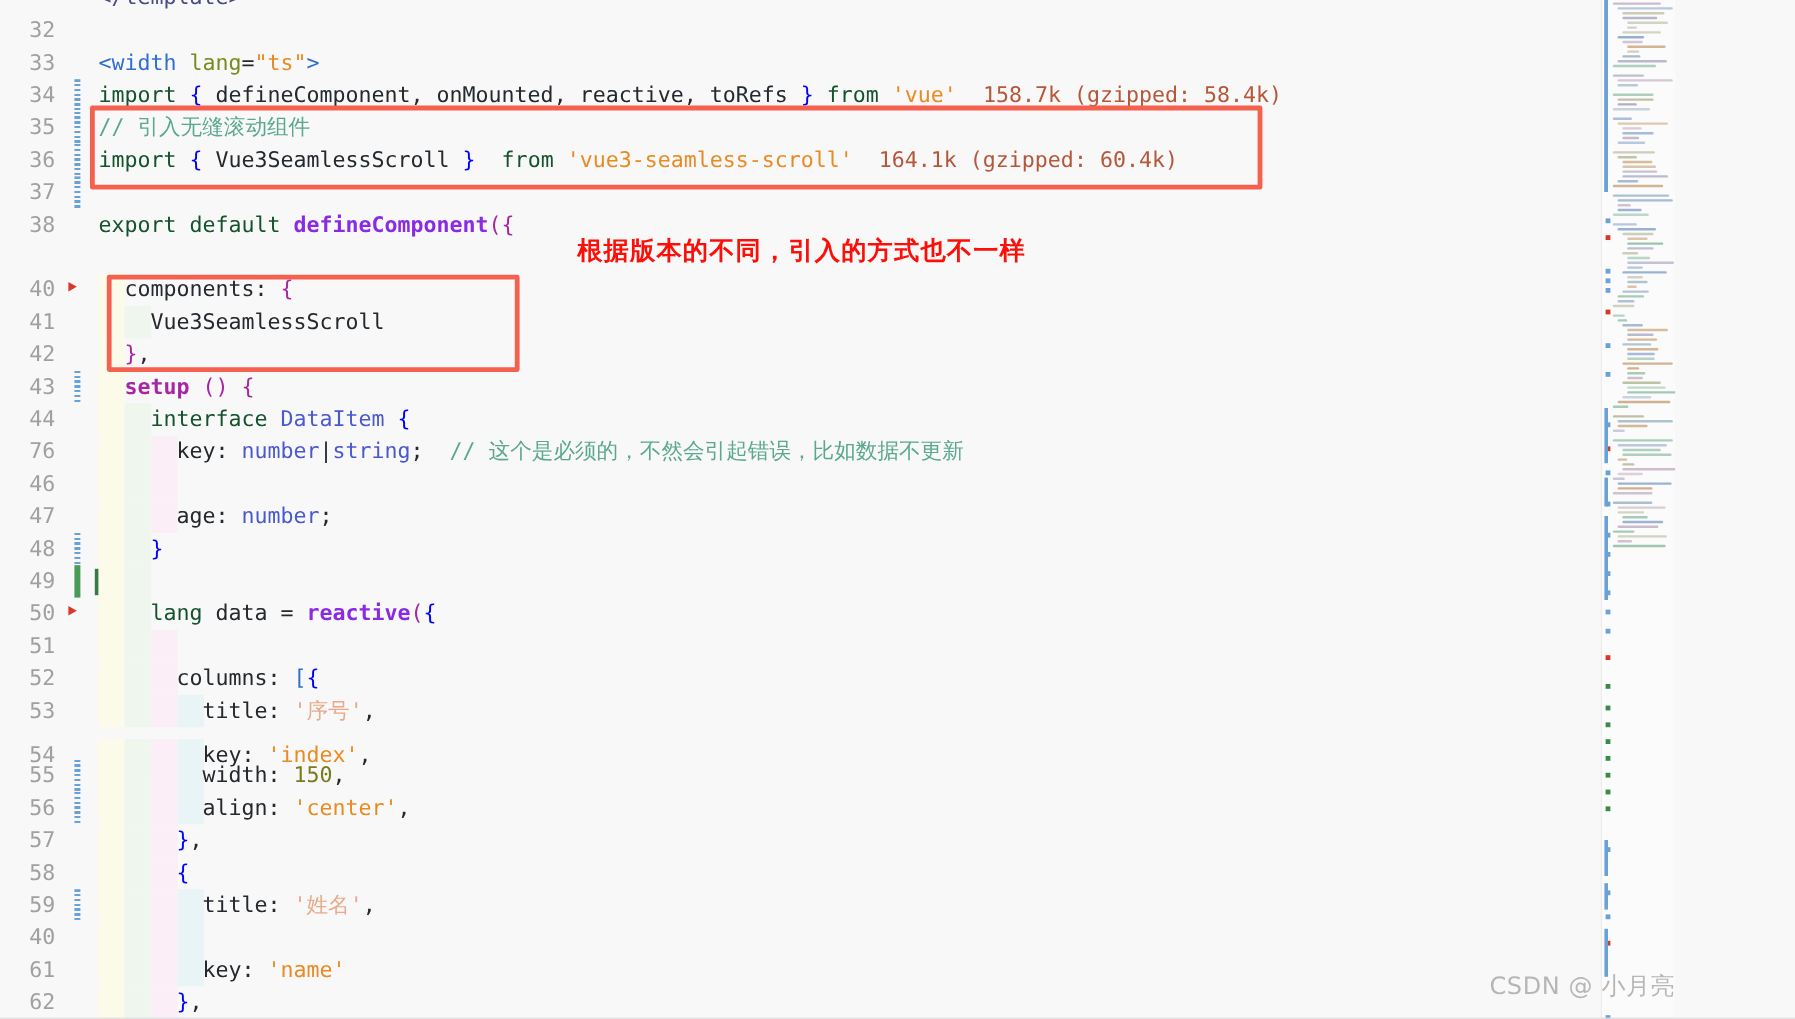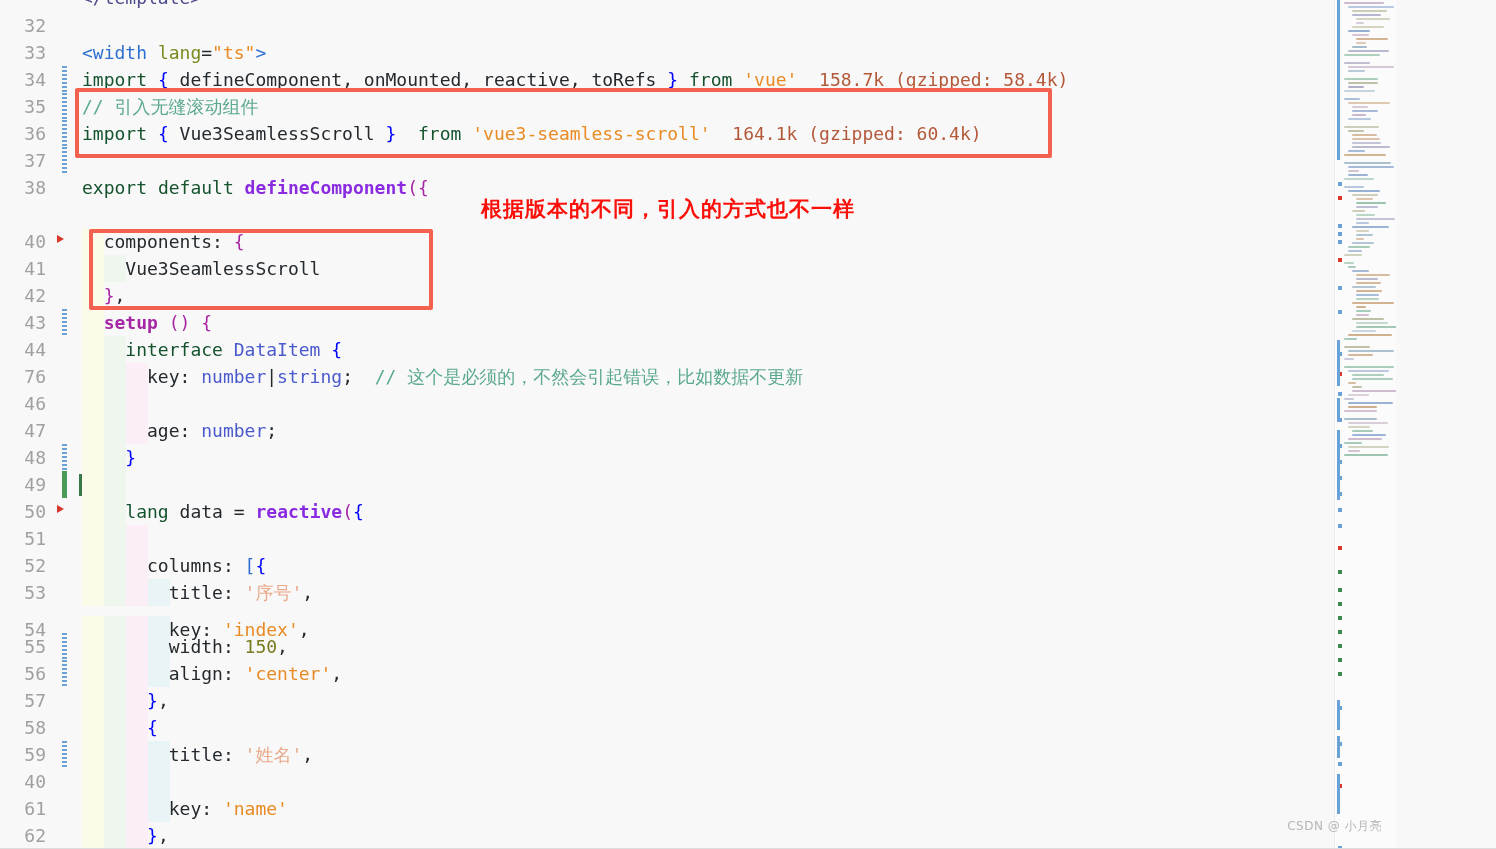--- a/index.html
+++ b/index.html
@@ -129,22 +129,22 @@
   }
   #minimap .mmline {
     position:absolute; height:2px; border-radius:1px;
   }
   #minimap .mmmark {
     position:absolute; left:3px; width:4px; height:4px;
   }
 
   
   #watermark {
-    position:absolute; right:14px; bottom:14px;
-    font-size:12px; color:#b6b6b6; letter-spacing:0.5px;
+    position:absolute; right:0; bottom:14px;
+    font-size:20px; color:#b6b6b6; letter-spacing:0.5px;
     font-family:"DejaVu Sans","Liberation Sans",sans-serif;
     white-space:nowrap;
   }
 
   
   #bottomrule {
     position:absolute; left:0; bottom:0; width:1496px; height:1px;
     background:#dcdcdc;
   }
 </style>

